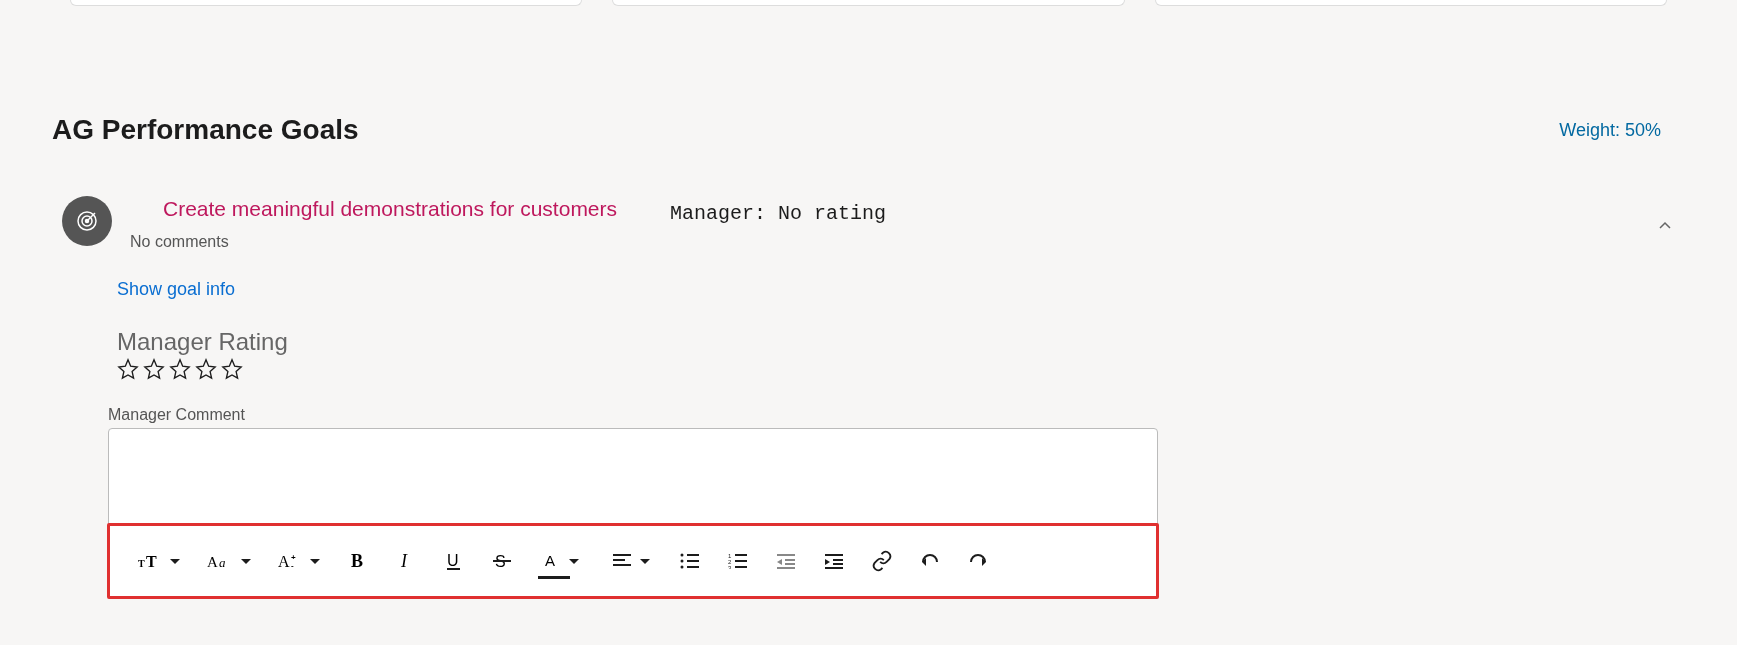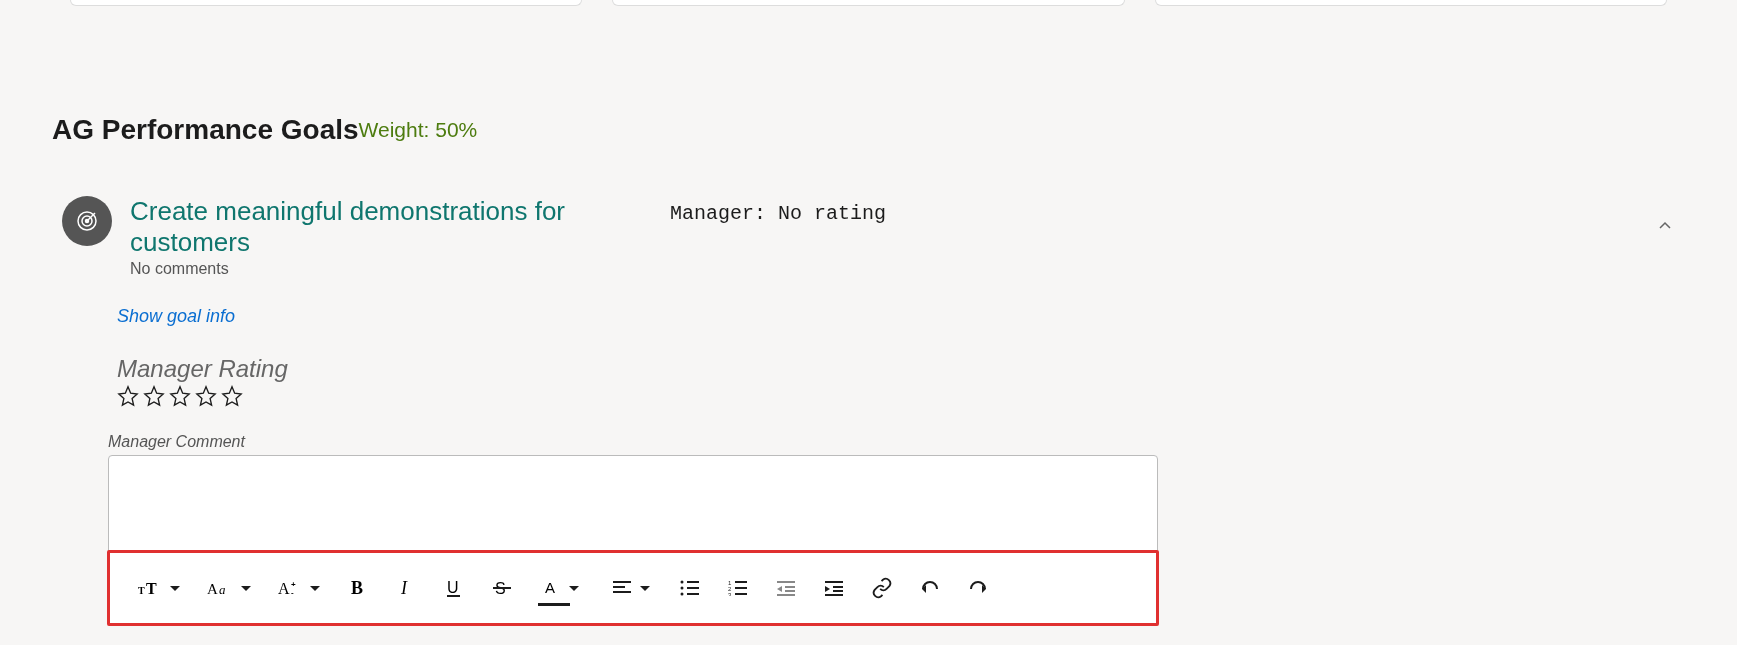--- a/index.html
+++ b/index.html
@@ -20,32 +20,32 @@
   .top-card {
     flex: 1;
     height: 6px;
     background: #fff;
     border: 1px solid #ddd;
     border-top: none;
     border-radius: 0 0 6px 6px;
   }
   .section-header {
     display: flex;
-    justify-content: flex-start;
-    align-items: center;
-    padding: 100px 52px 0 52px;
+    justify-content: space-between;
+    align-items: center;
+    padding: 100px 76px 0 52px;
   }
   .section-title {
     font-size: 28px;
     font-weight: 800;
     color: #1c1c1c;
   }
   .weight {
-    font-size: 21px;
-    color: #4d7c0f;
+    font-size: 18px;
+    color: #0369a1;
   }
   .goal-block {
     padding: 50px 62px 0 62px;
   }
   .goal-row {
     display: flex;
     align-items: flex-start;
     position: relative;
   }
   .goal-icon {
@@ -57,28 +57,29 @@
     align-items: center;
     justify-content: center;
     flex-shrink: 0;
     margin-right: 18px;
   }
   .goal-icon svg { stroke: #fff; }
   .goal-text {
     flex: 0 0 540px;
   }
   .goal-title {
-    font-size: 26px;
-    color: #0f766e;
+    font-size: 21px;
+    color: #be185d;
     line-height: 1.2;
+    margin-left: 33px;
   }
   .goal-sub {
     font-size: 16px;
     color: #555;
-    margin-top: 2px;
+    margin-top: 12px;
   }
   .goal-manager {
     font-size: 20px;
     color: #1c1c1c;
     padding-top: 6px;
     font-family: Liberation Mono, monospace;
   }
   .goal-caret {
     position: absolute;
     right: 0;
@@ -86,21 +87,20 @@
     width: 20px;
     height: 20px;
     display: flex;
     align-items: center;
     justify-content: center;
     cursor: pointer;
     color: #666;
   }
   .indented {
     margin-left: 55px;
-    font-style: italic;
   }
   .link {
     color: #0a6ed1;
     font-size: 18px;
     cursor: pointer;
     margin-top: 28px;
     display: inline-block;
   }
   .rating-label {
     font-size: 24px;
@@ -113,21 +113,20 @@
     margin-top: 2px;
   }
   .star {
     cursor: pointer;
   }
   .comment-label {
     font-size: 16px;
     color: #555;
     margin-top: 22px;
     margin-left: 46px;
-    font-style: italic;
   }
   .editor-wrap {
     margin-left: 46px;
     margin-top: 4px;
     width: 1050px;
     border: 1px solid #bbb;
     border-radius: 4px;
     background: #fff;
     position: relative;
   }

